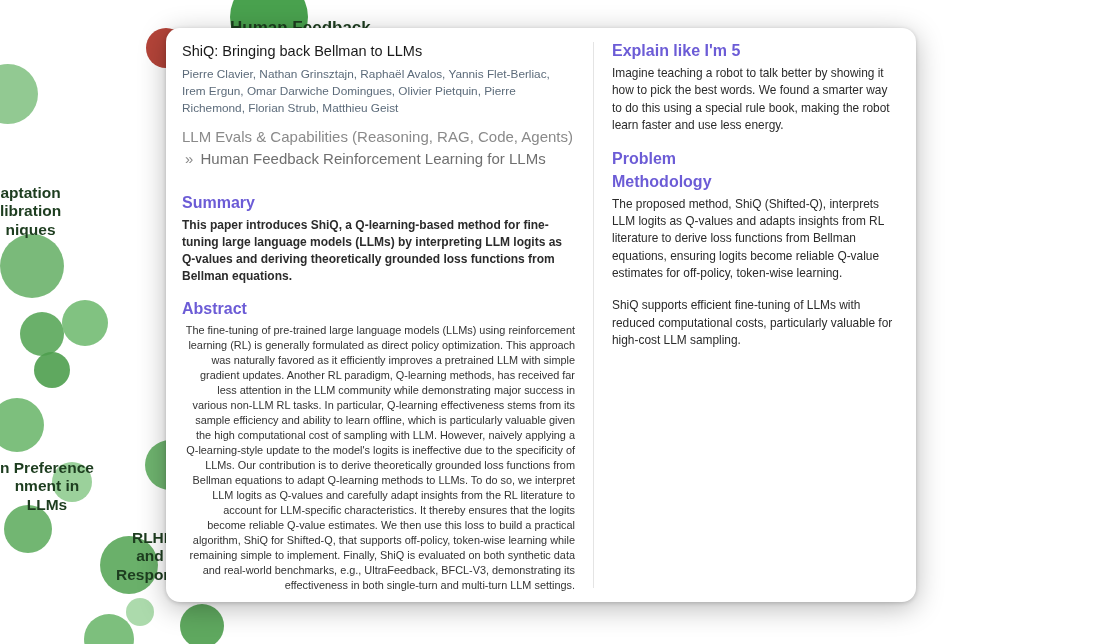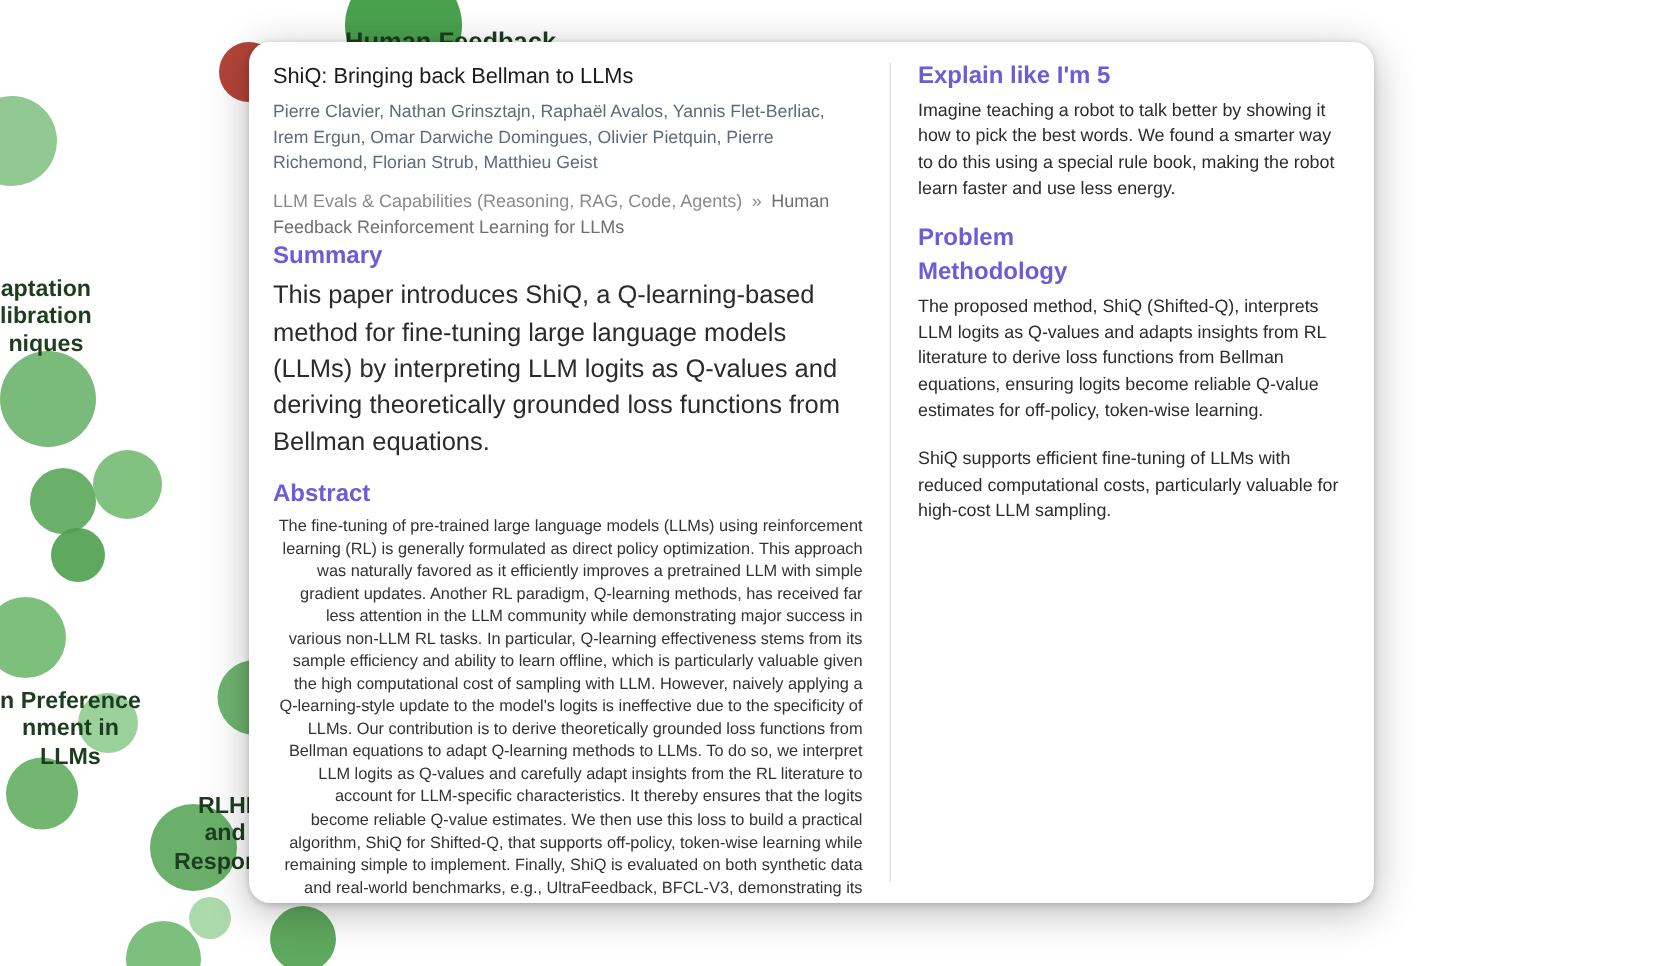--- a/index.html
+++ b/index.html
@@ -78,47 +78,48 @@
     margin: 0 0 6px 0;
     line-height: 1.25;
   }
   .authors {
     font-size: 11.8px;
     color: #5c6b7a;
     line-height: 1.42;
     margin: 0 0 10px 0;
   }
   .breadcrumb {
-    font-size: 12px;
+    font-size: 15px;
     color: #8a8a8a;
     line-height: 1.42;
-    margin: 0 0 2px 0;
+    margin: 0 0 25px 0;
   }
   .breadcrumb .crumb-sep {
     color: #8a8a8a;
     padding: 0 3px;
   }
   .breadcrumb .crumb-current {
     color: #6f6f6f;
   }
 
   .section-head {
     font-size: 16px;
     color: #6c5cd6;
     margin: 0 0 5px 0;
     font-weight: bold;
   }
   .section-head.right {
     color: #6c5cd6;
   }
   .body-text {
-    font-size: 17px;
+    font-size: 12px;
     color: #2b2b2b;
     line-height: 1.43;
     margin: 0 0 14px 0;
+    font-weight: bold;
   }
   .abstract-text {
     font-size: 10.9px;
     color: #333333;
     line-height: 1.38;
     margin: 0;
     text-align: right;
   }
   .right-text {
     font-size: 11.9px;

